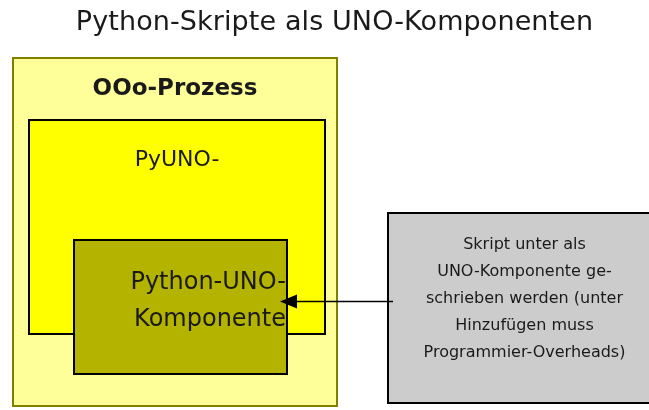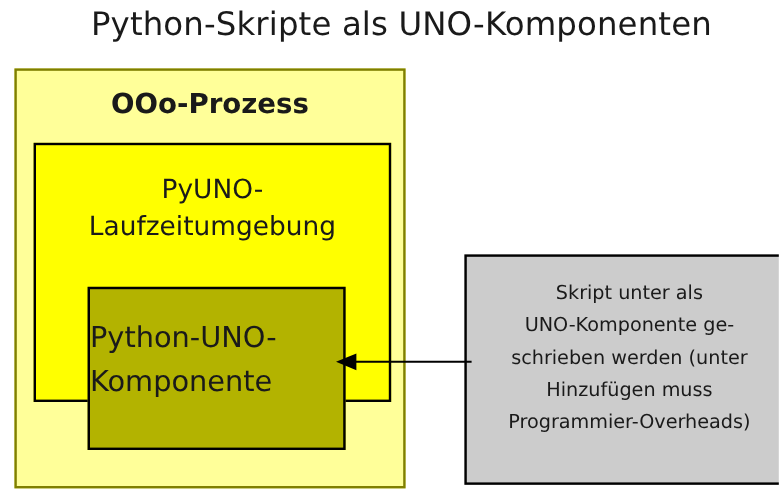--- a/index.html
+++ b/index.html
@@ -90,21 +90,21 @@
     height: 136px;
     background: #b3b300;
     border: 2px solid #000000;
     box-sizing: border-box;
   }
   #component-label {
     position: absolute;
     left: 0;
     top: 22px;
     width: 100%;
-    text-align: left;
+    text-align: right;
     font-size: 24px;
     line-height: 37px;
     color: #1a1a1a;
   }
 
   
   #note-box {
     position: absolute;
     left: 377px;
     top: 212px;
@@ -144,21 +144,20 @@
 <div id="stage">
 
   <div id="title">Python-Skripte als UNO-Komponenten</div>
 
   <div id="ooo-box">
     <div id="ooo-label">OOo-Prozess</div>
 
     <div id="pyuno-box">
       <div id="pyuno-label">
         <span>PyUNO-</span><br>
-        <span>Laufzeitumgebung</span>
       </div>
 
       <div id="component-box">
         <div id="component-label">
           <span>Python-UNO-</span><br>
           <span>Komponente</span>
         </div>
       </div>
     </div>
   </div>

